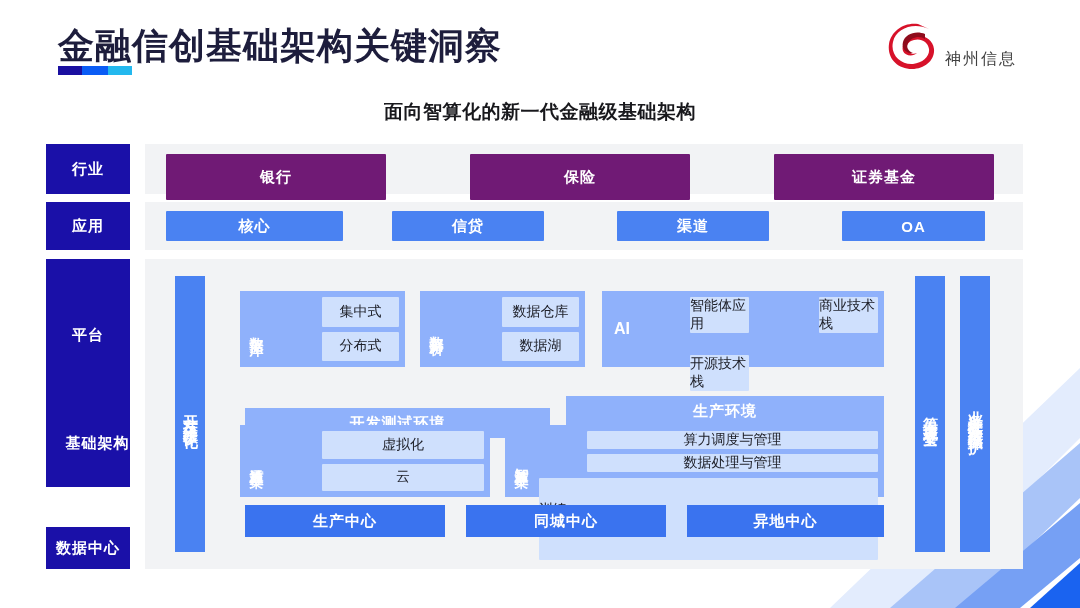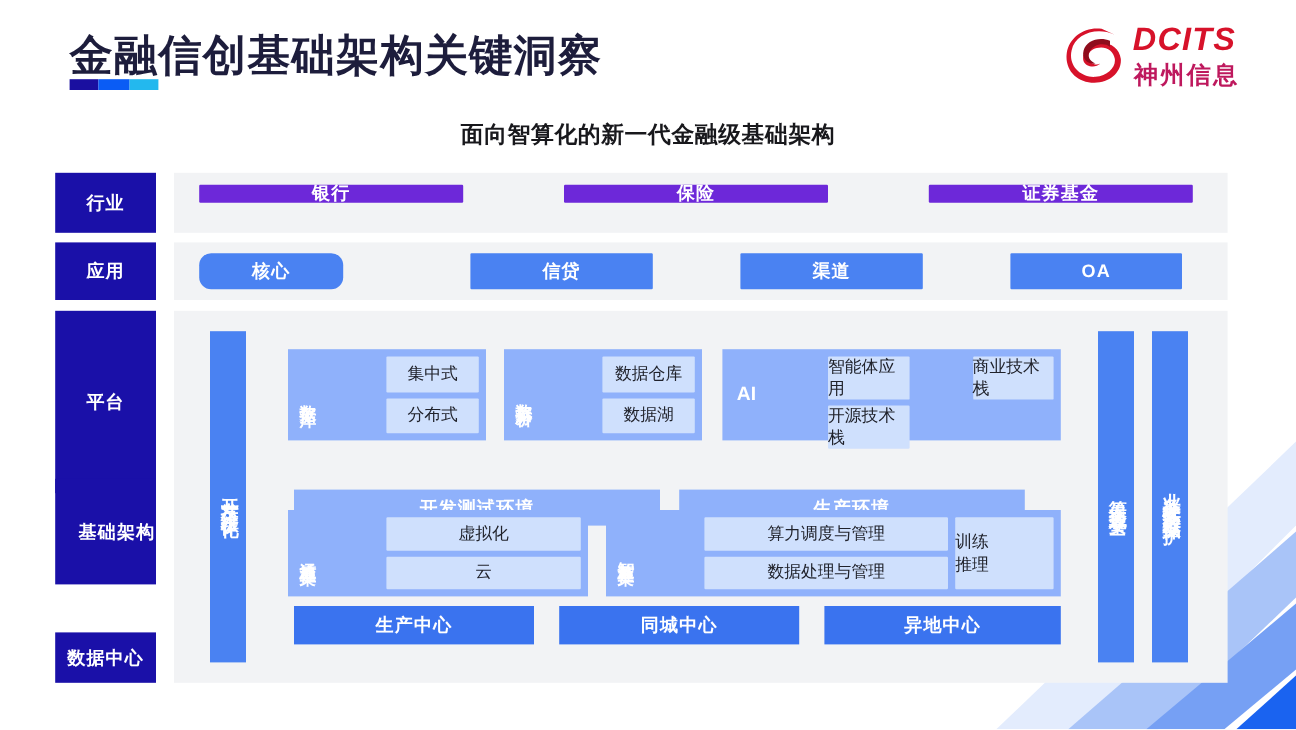--- a/index.html
+++ b/index.html
@@ -29,21 +29,21 @@
 
   .logo { position:absolute; right:32px; top:16px; width:160px; height:62px; }
   .logo-mark { position:absolute; left:0; top:4px; width:52px; height:52px; }
   .logo-en {
     position:absolute; left:56px; top:2px;
     font-size:27px; font-weight:bold; color:#d7122a;
     letter-spacing:1px; font-style:italic;
   }
   .logo-cn {
     position:absolute; left:57px; top:33px;
-    font-size:20px; font-weight:bold; color:#be185d; letter-spacing:2px;
+    font-size:16px; font-weight:normal; color:#404040; letter-spacing:2px;
   }
 
   .subtitle {
     position:absolute; left:0; top:99px; width:1080px; text-align:center;
     font-size:19px; font-weight:bold; color:#18181c; letter-spacing:0.5px;
   }
 
   
   .side-label {
     position:absolute; left:46px; background:#1a10a8; color:#fff;
@@ -60,21 +60,21 @@
   .panel { position:absolute; left:145px; width:878px; background:#f2f3f5; }
   .p-industry { top:144px; height:50px; }
   .p-app      { top:202px; height:48px; }
   .p-main     { top:259px; height:310px; }
 
   .chip {
     display:flex; align-items:center; justify-content:center;
     color:#fff; font-weight:bold; letter-spacing:1px;
     border-radius:1px;
   }
-  .chip-industry { height:15px; background:#6d28d9; font-size:15px; }
+  .chip-industry { height:46px; background:#701a75; font-size:15px; }
   .chip-app      { height:30px; background:#4a82f2; font-size:15px; }
 
   
   .vbar {
     position:absolute; display:flex; align-items:center; justify-content:center;
     color:#fff; font-weight:bold; font-size:15px;
     writing-mode:vertical-rl; text-orientation:upright;
     letter-spacing:3px; background:#4a82f2;
   }
   .v-devops { left:175px; top:276px; width:30px; height:276px; }
@@ -94,32 +94,32 @@
   }
   .group-items { display:flex; flex-direction:column; gap:5px; flex:1 1 auto; height:100%; }
   .sub {
     flex:1 1 0; background:#cfe0fd; color:#20222b; font-size:14px;
     display:flex; align-items:center; justify-content:center; border-radius:1px;margin-left:48px;
   }
 
   .g-db   { left:240px; top:291px; width:165px; height:76px; }
   .g-da   { left:420px; top:291px; width:165px; height:76px; }
   .g-ai   { left:602px; top:291px; width:282px; height:76px; }
-  .ai-grid { display:grid; grid-template-columns:1fr 1fr; grid-template-rows:1fr 1fr; gap:5px; flex:1 1 auto; height:100%; }
+  .ai-grid { display:grid; grid-template-columns:1fr 1fr; grid-template-rows:1fr 1fr; gap:22px; flex:1 1 auto; height:100%; }
 
   .envbar {
     position:absolute; background:#8fb1fb; color:#fff; font-weight:bold; font-size:15px;
     display:flex; align-items:center; justify-content:center; letter-spacing:1px;margin-top:25px;
   }
   .e-dev  { left:245px; top:383px; width:305px; height:30px; }
-  .e-prod { left:566px; top:383px; width:288px; height:30px; }
+  .e-prod { left:566px; top:371px; width:318px; height:30px; }
 
   .g-general { left:240px; top:425px; width:250px; height:72px; }
   .g-smart   { left:505px; top:425px; width:379px; height:72px; }
-  .g-smart .group-items { flex-direction:row; gap:6px; }
+  .g-smart .group-items { flex-direction:column; gap:6px; }
   .smart-col { display:flex; flex-direction:column; gap:5px; flex:1 1 auto; }
   .train {
     flex:0 0 82px; background:#cfe0fd; color:#20222b; font-size:14px;
     display:flex; flex-direction:column; align-items:flex-start; justify-content:center;
     line-height:1.35; border-radius:1px;
   }
 
   .dcbar {
     position:absolute; background:#3a73ef; color:#fff; font-weight:bold; font-size:15px;
     display:flex; align-items:center; justify-content:center; letter-spacing:1px; height:32px;
@@ -146,40 +146,39 @@
       <i class="tb1"></i>
       <i class="tb2"></i>
       <i class="tb3"></i>
     </div>
 
     <div class="logo">
       <svg class="logo-mark" viewBox="0 0 52 52">
         <path d="M41 9 C26 2 8 8 5 22 C2 35 13 45 25 44 C35 43 42 36 41 29 C40 22 33 18 26 20 C21 21 18 25 19 29 C20 33 25 35 29 33 C25 37 17 36 15 31 C13 25 18 18 26 16 C36 14 45 20 46 29 C47 40 37 49 24 49 C9 49 -1 38 1 24 C3 11 16 2 30 4 Z" fill="#d7122a"></path>
         <path d="M37 14 C28 10 17 14 15 22 C13 29 19 34 25 33 C20 31 18 27 20 23 C23 17 32 15 37 19 Z" fill="#8f0c1c"></path>
       </svg>
-      <div class="logo-en">DCITS</div>
       <div class="logo-cn">神州信息</div>
     </div>
   </div>
 
   <div class="subtitle">面向智算化的新一代金融级基础架构</div>
 
   <div class="side-label sl-industry">行业</div>
   <div class="side-label sl-app">应用</div>
   <div class="side-label sl-platform">平台</div>
   <div class="side-label sl-infra">基础架构</div>
   <div class="side-label sl-dc">数据中心</div>
 
   <div class="panel p-industry"></div>
   <div class="chip chip-industry" style="position:absolute;left:166px;top:154px;width:220px;">银行</div>
   <div class="chip chip-industry" style="position:absolute;left:774px;top:154px;width:220px;">证券基金</div>
   <div class="chip chip-industry" style="position:absolute;left:470px;top:154px;width:220px;">保险</div>
 
   <div class="panel p-app"></div>
-  <div class="chip chip-app" style="position:absolute;left:166px;top:211px;width:120px;border-radius:10px;">核心</div>
+  <div class="chip chip-app" style="position:absolute;left:166px;top:211px;width:177px;">核心</div>
   <div class="chip chip-app" style="position:absolute;left:392px;top:211px;width:152px;">信贷</div>
   <div class="chip chip-app" style="position:absolute;left:617px;top:211px;width:152px;">渠道</div>
   <div class="chip chip-app" style="position:absolute;left:842px;top:211px;width:143px;">OA</div>
 
   <div class="panel p-main"></div>
 
   <div class="vbar v-devops">开发运维一体化</div>
   <div class="vbar v-sec">等保合规安全</div>
   <div class="vbar v-bcp">业务连续性及数据保护</div>
 

